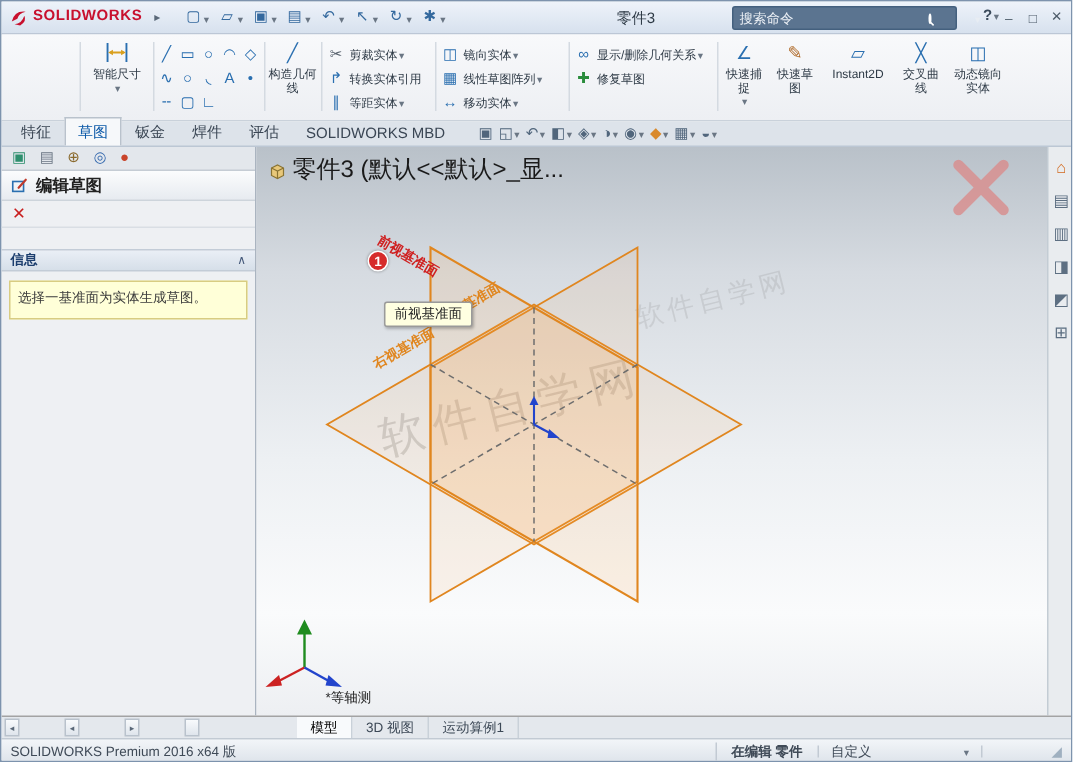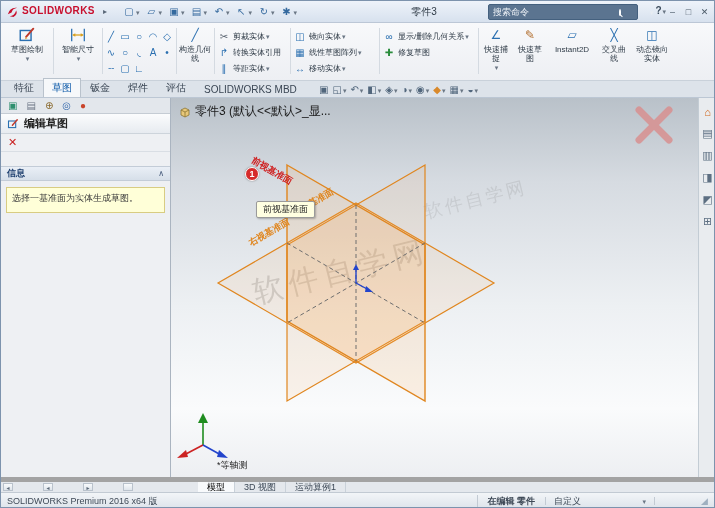--- a/index.html
+++ b/index.html
@@ -71,38 +71,38 @@
     display:flex; align-items:center; justify-content:space-between; padding:0 6px;
     font-size:9px; color:#1c3e6e; font-weight:bold; }
   .pmchev { font-size:8px; color:#44597a; font-weight:normal; }
   .pmmsg { margin:6px 5px; background:#ffffd8; border:1px solid #d8cc82; padding:4px 5px;
     font-size:9px; color:#3a3a3a; line-height:12px; min-height:26px; }
 
   
   .viewport { position:absolute; left:170px; top:97px; width:527px; height:379px; overflow:hidden;
     background:linear-gradient(180deg,#b9c1c9 0%,#d6dbe1 22%,#edf0f3 55%,#fafbfc 82%,#edeff2 100%); }
   .scene { position:absolute; left:0; top:0; }
-  .tree { position:absolute; left:8px; top:5px; display:flex; align-items:center; gap:4px; font-size:12px; color:#1a1a1a; }
+  .tree { position:absolute; left:8px; top:5px; display:flex; align-items:center; gap:4px; font-size:16px; color:#1a1a1a; }
   .badge { position:absolute; left:74px; top:69px; width:14px; height:14px; border-radius:50%;
     background:#d62b2b; color:#fff; font-size:9px; font-weight:bold;
     display:flex; align-items:center; justify-content:center; border:1px solid #fff;
     box-shadow:0 0 2px rgba(0,0,0,.4); }
   .tooltip { position:absolute; left:85px; top:103px; background:#ffffe1; border:1px solid #9a9a9a;
     border-radius:2px; padding:1px 6px; font-size:9px; color:#222; box-shadow:1px 1px 2px rgba(0,0,0,.25); }
   .viewname { position:absolute; left:46px; top:361px; font-size:9px; color:#222; }
 
   
   .taskpane { position:absolute; left:697px; top:97px; width:18px; height:379px; background:#e9ecef;
     border-left:1px solid #c3ccd4; display:flex; flex-direction:column; align-items:center; padding-top:8px; gap:9px; }
   .tp-icon { font-size:11px; color:#5d6f82; }
   .tp-icon:first-child { color:#d2691e; }
 
   
   .btabs { position:absolute; left:0; top:476px; width:100%; height:15px; background:#e4e8ed;
-    border-top:5px solid #a3a3a3; display:flex; align-items:stretch; font-size:9px; color:#3c4856; padding-left:2px;gap:29px; }
+    border-top:1px solid #a3a3a3; display:flex; align-items:stretch; font-size:9px; color:#3c4856; padding-left:2px;gap:29px; }
   .bnav { width:10px; margin:1px 1px 1px 0; background:linear-gradient(#f8fafc,#dfe5ec);
     border:1px solid #b9c2cc; display:flex; align-items:center; justify-content:center; font-size:6px; color:#5a6878; }
   .btab { padding:0 9px; border-right:1px solid #c9d1d9; display:flex; align-items:center; }
   .btab.active { background:#f8fafc; color:#000; }
 
   
   .status { position:absolute; left:0; top:491px; width:100%; height:17px;
     background:linear-gradient(#f2f5f8,#dde3ea); border-top:1px solid #c2cad3;
     display:flex; align-items:center; font-size:9px; color:#3f4a57; padding:4px 6px; }
   .st-left { flex:1; }
@@ -171,31 +171,20 @@
       <span class="caret"></span>
     </span>
     <div class="winbtns">
       <span class="winbtn">–</span>
       <span class="winbtn">□</span>
       <span class="winbtn">✕</span>
     </div>
   </div>
 
   <div class="ribbon">
-    <div class="rgroup bigbtn" style="left:2px;width:48px">
-      <span class="bicon">
-        <svg width="18" height="18" viewBox="0 0 20 20">
-            <rect x="2.5" y="5" width="12" height="11" fill="none" stroke="#2a6fb0" stroke-width="1.6"></rect>
-            <line x1="17" y1="3" x2="9" y2="12" stroke="#c0392b" stroke-width="2.2" stroke-linecap="round"></line>
-            <path d="M9 12 l-1.6 3 3-1.4z" fill="#e0a43c"></path>
-          </svg>
-      </span>
-      <span class="blabel">草图绘制</span>
-      <span class="caret"></span>
-    </div>
     <div class="rsep" style="left:52px"></div>
     <div class="rgroup bigbtn" style="left:54px;width:46px">
       <span class="bicon">
         <svg width="18" height="18" viewBox="0 0 20 20">
             <line x1="3" y1="3" x2="3" y2="17" stroke="#2a6fb0" stroke-width="1.4"></line>
             <line x1="17" y1="3" x2="17" y2="17" stroke="#2a6fb0" stroke-width="1.4"></line>
             <line x1="5" y1="10" x2="15" y2="10" stroke="#d9a01e" stroke-width="1.4"></line>
             <path d="M3.5 10 l3.5 -2 v4z" fill="#d9a01e"></path>
             <path d="M16.5 10 l-3.5 -2 v4z" fill="#d9a01e"></path>
           </svg>

